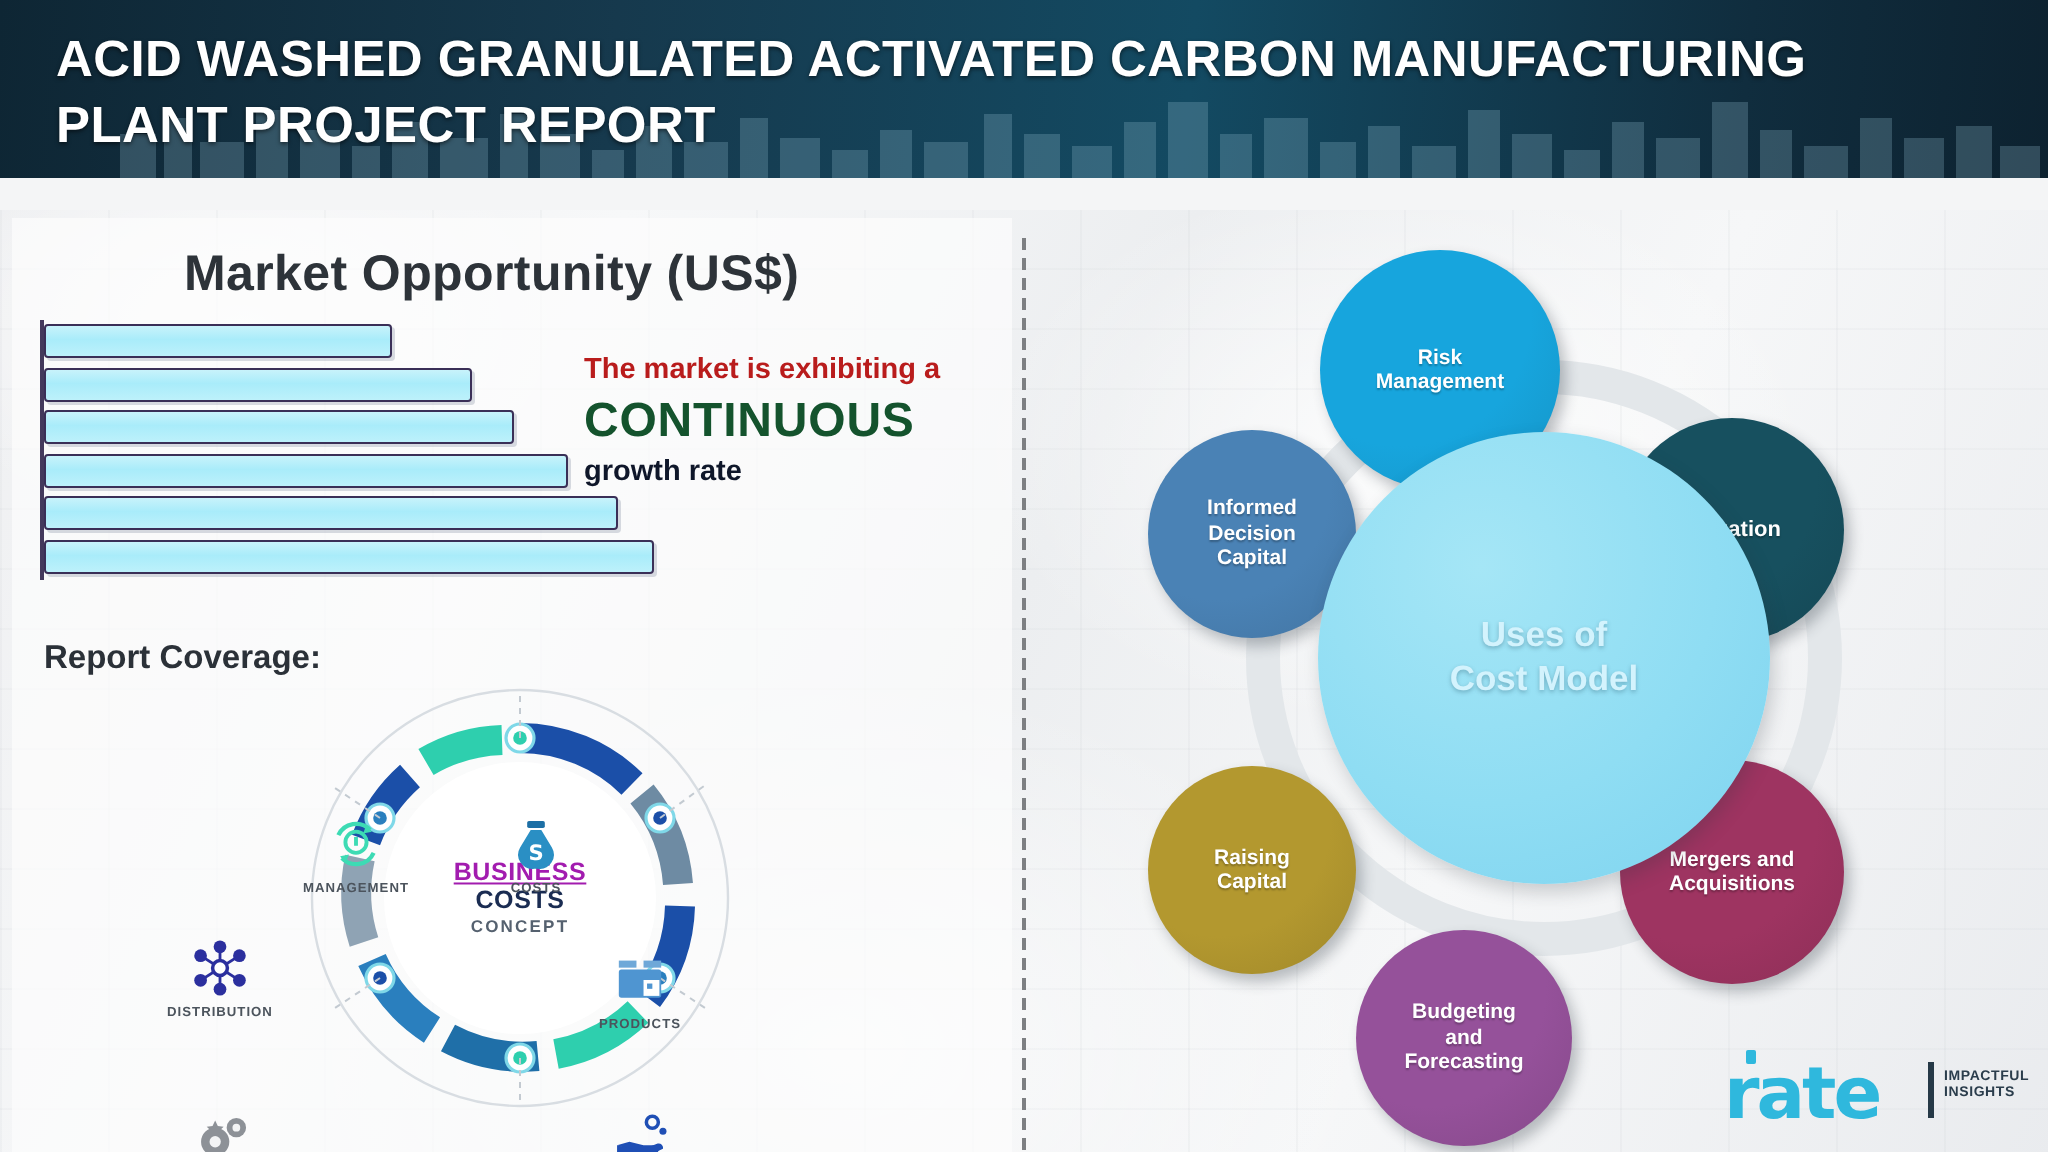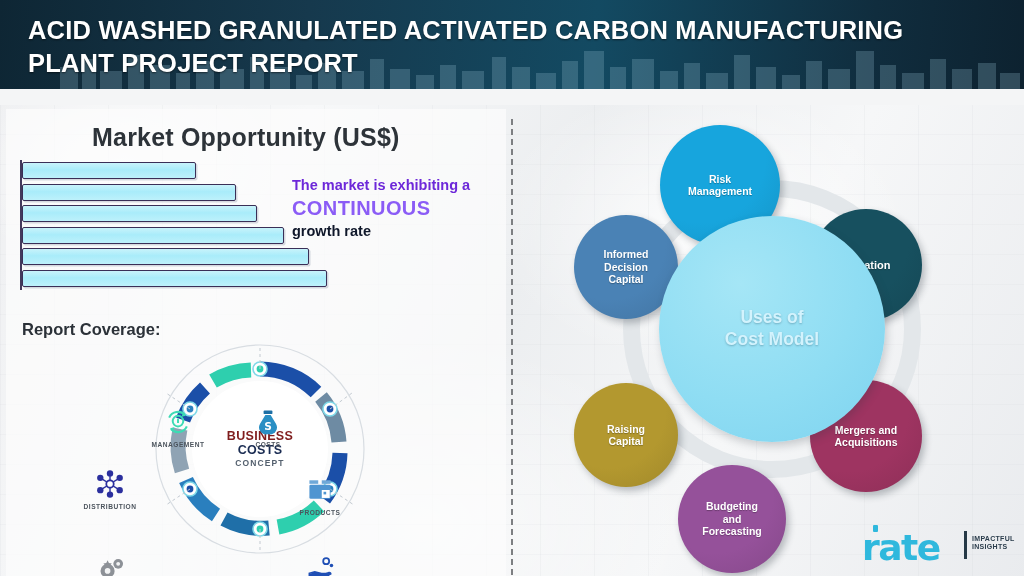--- a/index.html
+++ b/index.html
@@ -103,21 +103,21 @@
   }
 
   
   .bm-wrap { position: absolute; left: 110px; top: 208px; width: 300px; height: 272px; }
   .bm-center-label {
     position: absolute; left: 50%; top: 50%;
     transform: translate(-50%,-50%);
     width: 120px; text-align: center; line-height: 1.12;
     pointer-events: none;
   }
-  .bm-l1 { font-size: 12.5px; font-weight: bold; color: #7f1d1d; letter-spacing:.3px; }
+  .bm-l1 { font-size: 12.5px; font-weight: bold; color: #a21caf; letter-spacing:.3px;text-decoration:underline; }
   .bm-l2 { font-size: 12.5px; font-weight: bold; color: #1a2c52; letter-spacing:.3px; }
   .bm-l3 { font-size: 8.5px; font-weight: bold; color: #55616f; letter-spacing:1.1px; margin-top:2px;}
 
   .cov-item { position: absolute; width: 76px; text-align: center; }
   .cov-ico { height: 34px; display:flex; align-items:center; justify-content:center; }
   .cov-lab {
     font-size: 6.6px; font-weight: bold; color: #4c545d;
     letter-spacing: .5px; margin-top: 2px;
   }
 
@@ -161,22 +161,22 @@
   }
   .logo-dot {
     position:absolute; left: 11px; top: 1px; width: 5px; height: 7px;
     background:#2fb8dd; border-radius:1px;
   }
   .logo-bar { position:absolute; left: 102px; top: 7px; width: 2.5px; height: 28px; background:#263947; }
   .logo-tag { position:absolute; left: 110px; top: 11px; line-height: 1.15; }
   .logo-tag div { font-size: 7px; font-weight: bold; color: #2b3d4c; letter-spacing: .3px; }
 
   .callout { position: absolute; left: 292px; top: 72px; width: 212px; }
-  .callout .l1 { font-size: 14.5px; color: #6d28d9; font-weight: bold; }
-  .callout .l2 { font-size: 20px; color: #8b5cf6; font-weight: bold; letter-spacing: .4px; margin: 4px 0 3px; }
+  .callout .l1 { font-size: 14.5px; color: #b91c1c; font-weight: bold; }
+  .callout .l2 { font-size: 24px; color: #14532d; font-weight: bold; letter-spacing: .4px; margin: 4px 0 3px; }
   .callout .l3 { font-size: 14.5px; color: #0f172a; font-weight: bold; }
 </style>
 </head>
 <body>
 
 <div class="slide">
 
   <div class="header">
     <div class="header-bg"></div>
     <svg class="skyline" viewBox="0 0 1024 52" preserveAspectRatio="none">

